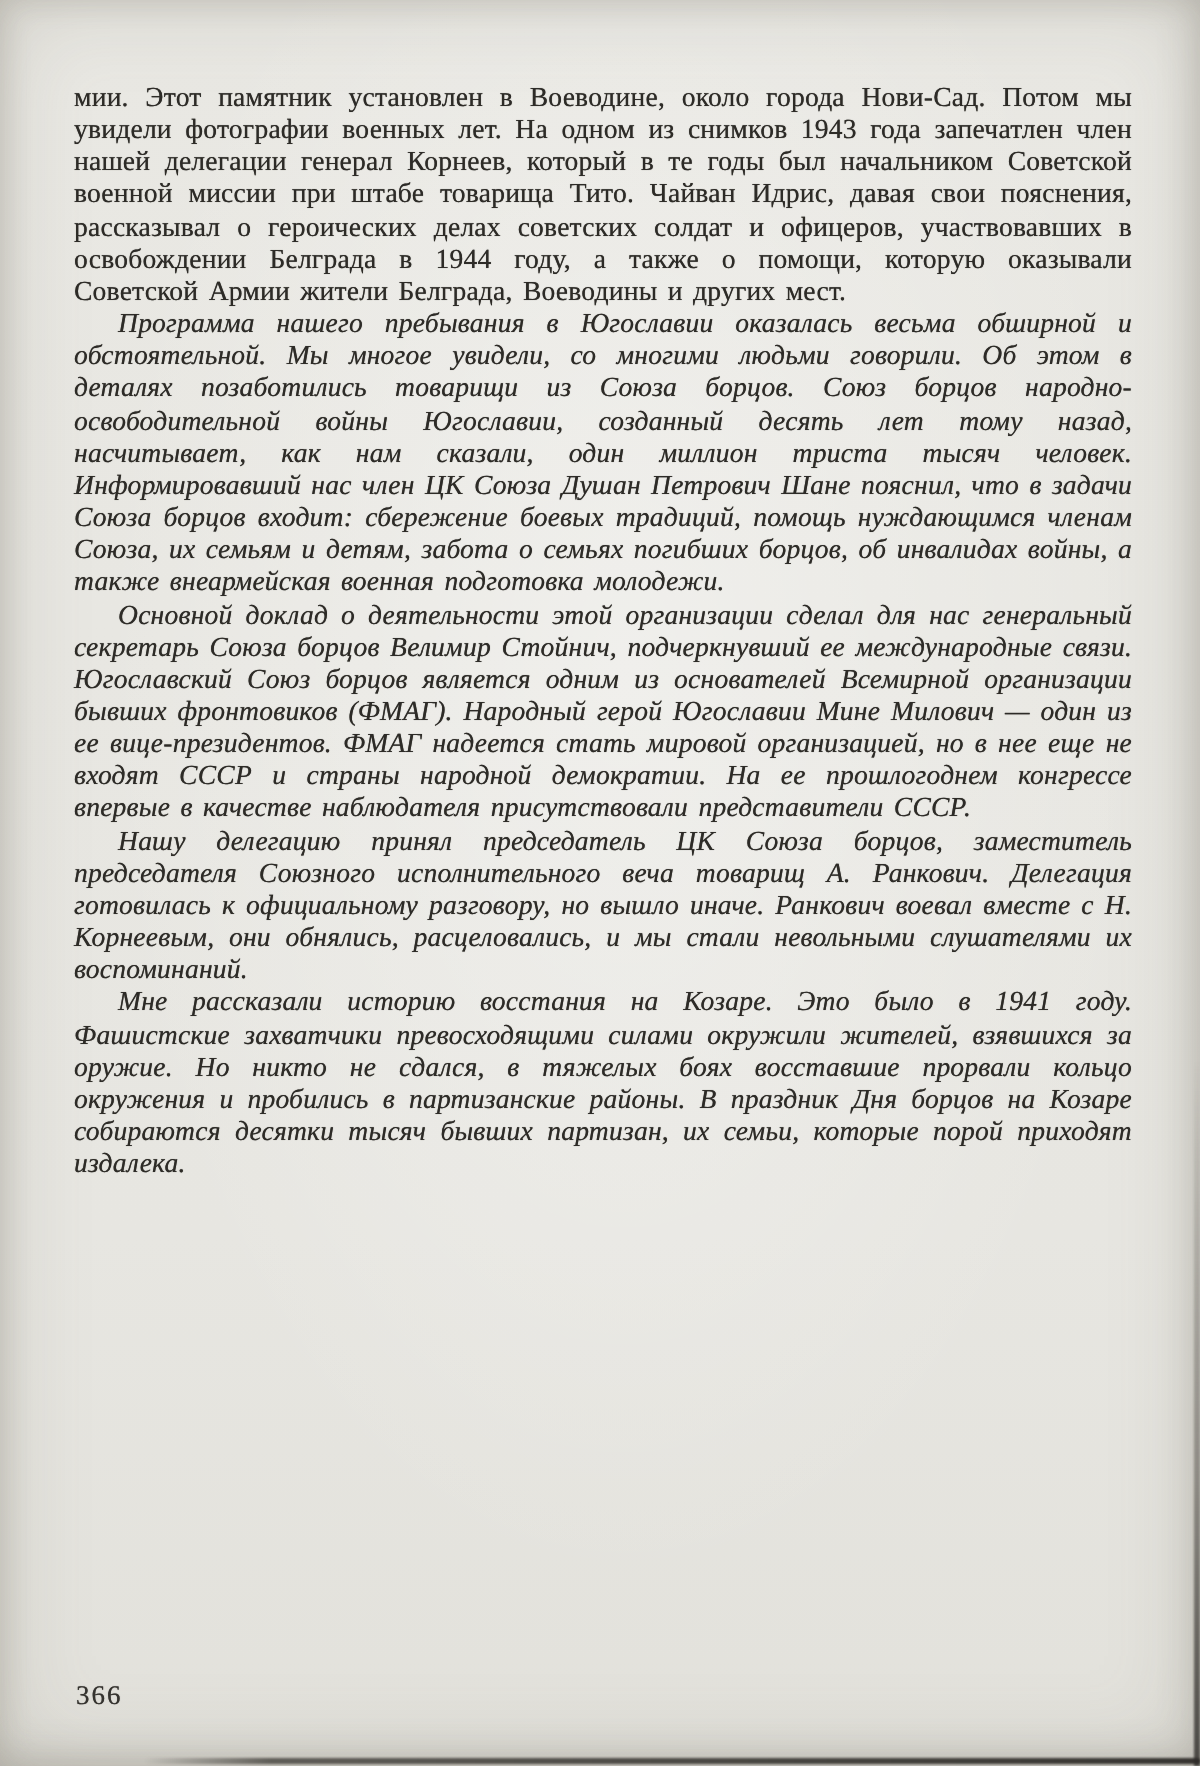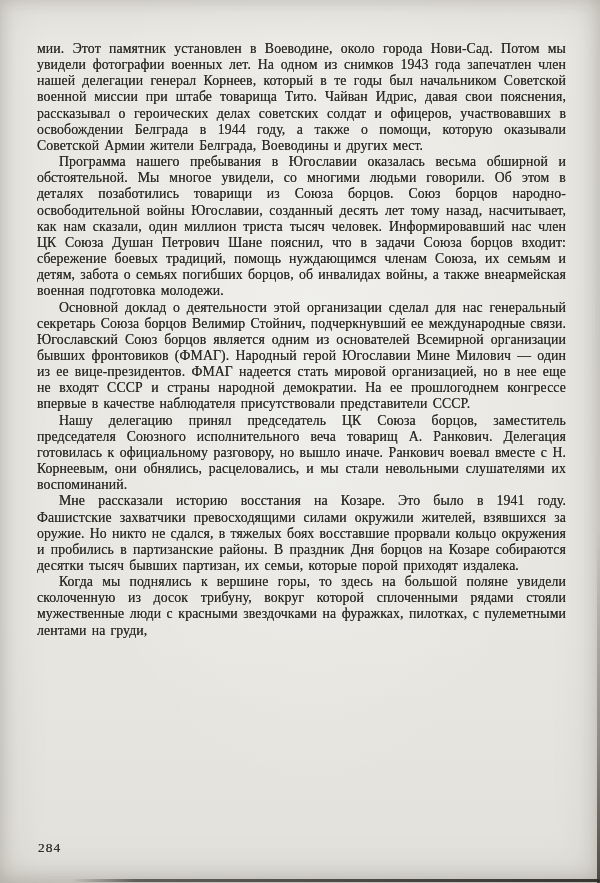--- a/index.html
+++ b/index.html
@@ -36,20 +36,21 @@
     font-size: 13.8px;
     line-height: 16.15px;
     color: #2d2b27;
     text-align: justify;
     word-spacing: 1.6px;
     letter-spacing: 0.1px;
     text-shadow: 0 0 0.35px rgba(45, 43, 39, 0.85);
   }
   .para.indent {
     text-indent: 22px;
+    font-style: italic;
   }
   .page-number {
     position: absolute;
     left: 38px;
     top: 840px;
     font-size: 13.5px;
     color: #35332f;
     letter-spacing: 1px;
     text-shadow: 0 0 0.35px rgba(45, 43, 39, 0.8);
   }
@@ -76,20 +77,19 @@
 </head>
 <body>
 
 <div class="scan-page">
   <div class="text-block">
     <p class="para">мии. Этот памятник установлен в Воеводине, около города Нови-Сад. Потом мы увидели фотографии военных лет. На одном из снимков 1943 года запечатлен член нашей делегации генерал Корнеев, который в те годы был начальником Советской военной миссии при штабе товарища Тито. Чайван Идрис, давая свои пояснения, рассказывал о героических делах советских солдат и офицеров, участвовавших в освобождении Белграда в 1944 году, а также о помощи, которую оказывали Советской Армии жители Белграда, Воеводины и других мест.</p>
     <p class="para indent">Программа нашего пребывания в Югославии оказалась весьма обширной и обстоятельной. Мы многое увидели, со многими людьми говорили. Об этом в деталях позаботились товарищи из Союза борцов. Союз борцов народно-освободительной войны Югославии, созданный десять лет тому назад, насчитывает, как нам сказали, один миллион триста тысяч человек. Информировавший нас член ЦК Союза Душан Петрович Шане пояснил, что в задачи Союза борцов входит: сбережение боевых традиций, помощь нуждающимся членам Союза, их семьям и детям, забота о семьях погибших борцов, об инвалидах войны, а также внеармейская военная подготовка молодежи.</p>
     <p class="para indent">Основной доклад о деятельности этой организации сделал для нас генеральный секретарь Союза борцов Велимир Стойнич, подчеркнувший ее международные связи. Югославский Союз борцов является одним из основателей Всемирной организации бывших фронтовиков (ФМАГ). Народный герой Югославии Мине Милович — один из ее вице-президентов. ФМАГ надеется стать мировой организацией, но в нее еще не входят СССР и страны народной демократии. На ее прошлогоднем конгрессе впервые в качестве наблюдателя присутствовали представители СССР.</p>
     <p class="para indent">Нашу делегацию принял председатель ЦК Союза борцов, заместитель председателя Союзного исполнительного веча товарищ А. Ранкович. Делегация готовилась к официальному разговору, но вышло иначе. Ранкович воевал вместе с Н. Корнеевым, они обнялись, расцеловались, и мы стали невольными слушателями их воспоминаний.</p>
     <p class="para indent">Мне рассказали историю восстания на Козаре. Это было в 1941 году. Фашистские захватчики превосходящими силами окружили жителей, взявшихся за оружие. Но никто не сдался, в тяжелых боях восставшие прорвали кольцо окружения и пробились в партизанские районы. В праздник Дня борцов на Козаре собираются десятки тысяч бывших партизан, их семьи, которые порой приходят издалека.</p>
-    <p class="para indent">Когда мы поднялись к вершине горы, то здесь на большой поляне увидели сколоченную из досок трибуну, вокруг которой сплоченными рядами стояли мужественные люди с красными звездочками на фуражках, пилотках, с пулеметными лентами на груди,</p>
   </div>
 
-  <div class="page-number">284</div>
+  <div class="page-number">366</div>
 
   <div class="scan-edge-bottom"></div>
   <div class="scan-edge-right"></div>
 </div>
 
 </body></html>

